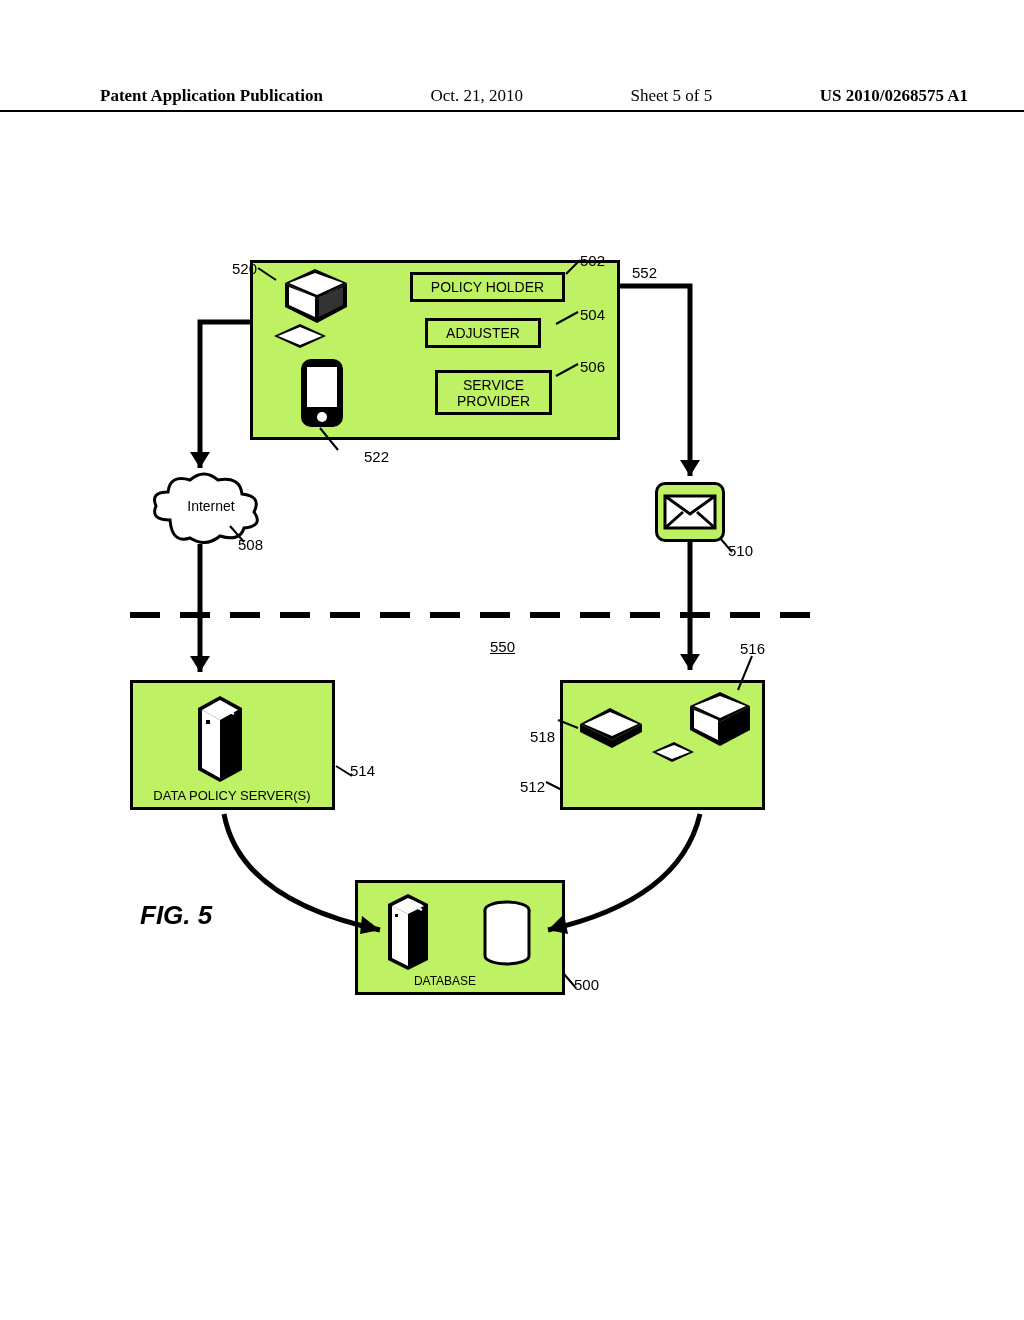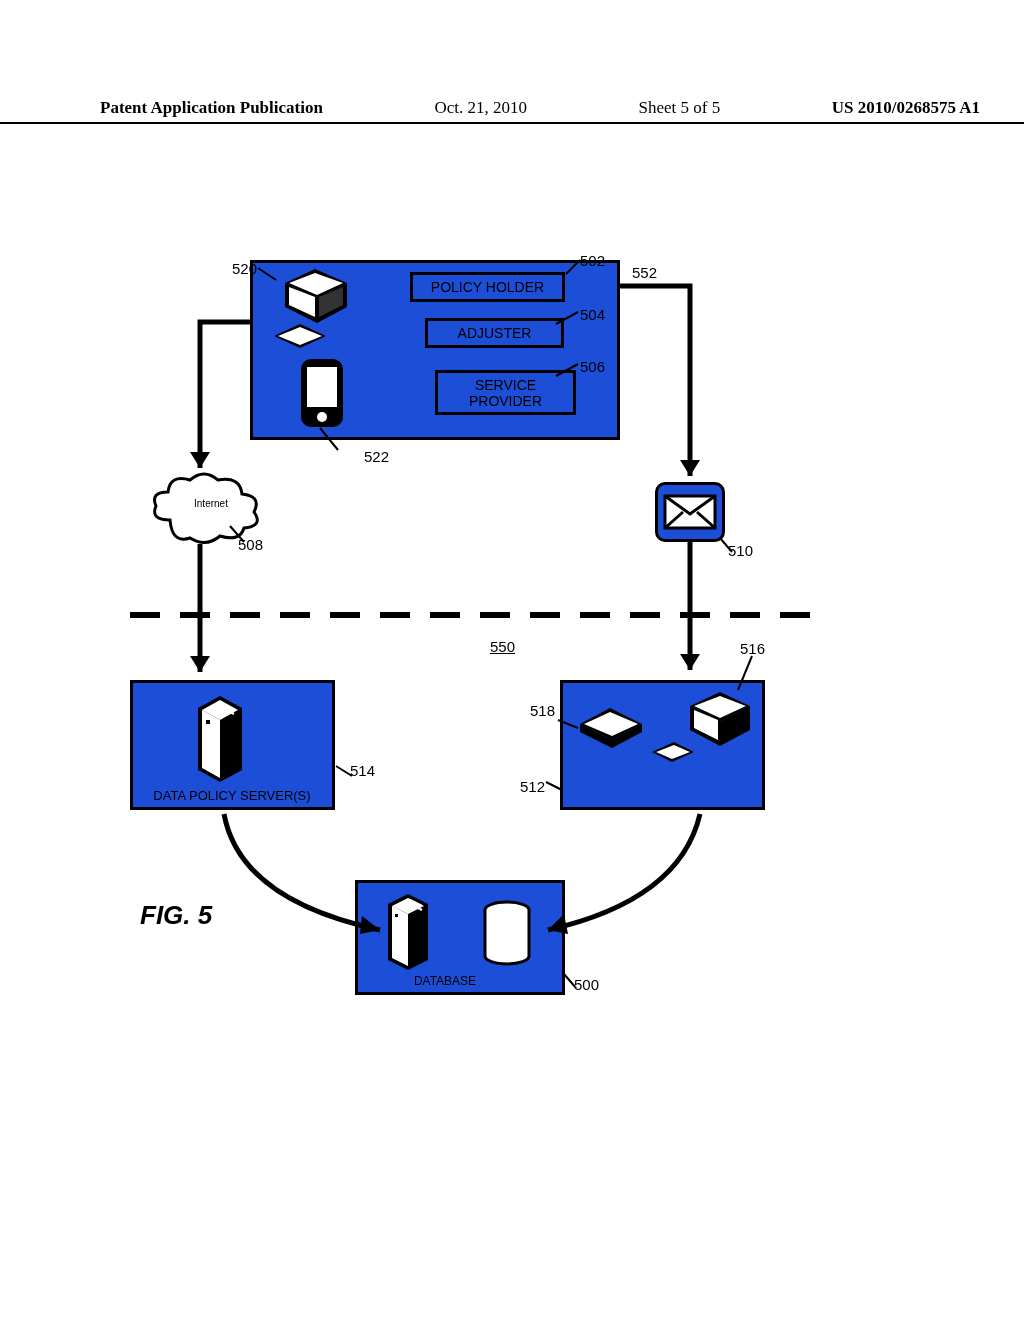--- a/index.html
+++ b/index.html
@@ -9,46 +9,46 @@
     height: 1320px;
     background: #fff;
     position: relative;
   }
   .page {
     position: absolute;
     inset: 0;
   }
   .header {
     position: absolute;
-    top: 98px;
+    top: 86px;
     left: 0;
     right: 0;
     display: flex;
     justify-content: space-between;
-    padding: 0 44px 4px 100px;
+    padding: 0 56px 4px 100px;
     border-bottom: 2px solid #000;
     font-size: 17px;
   }
   .header .pub { font-weight: bold; }
   .header .date { }
   .header .sheet { }
   .header .num { font-weight: bold; }
 
   
   .diagram {
     position: absolute;
     top: 260px;
     left: 180px;
     width: 660px;
     height: 760px;
   }
   .box {
     position: absolute;
     border: 3px solid #000;
-    background: #1d4ed8;
+    background: #bef264;
   }
   .label {
     position: absolute;
     font-family: Arial, Helvetica, sans-serif;
     font-size: 14px;
     text-align: center;
   }
   .refnum {
     position: absolute;
     font-family: Arial, Helvetica, sans-serif;
@@ -99,24 +99,24 @@
 
     <svg class="shape" style="left:115px; top:95px;" width="55" height="78">
       <rect x="6" y="4" rx="10" ry="10" width="42" height="68" fill="#000"></rect>
       <rect x="12" y="12" width="30" height="40" fill="#fff"></rect>
       <circle cx="27" cy="62" r="5" fill="#fff"></circle>
     </svg>
 
     <div class="box" style="left:230px; top:12px; width:155px; height:30px; display:flex; align-items:center; justify-content:center;">
       <span class="label" style="position:static;">POLICY HOLDER</span>
     </div>
-    <div class="box" style="left:245px; top:58px; width:139px; height:30px; display:flex; align-items:center; justify-content:center;">
+    <div class="box" style="left:245px; top:58px; width:116px; height:30px; display:flex; align-items:center; justify-content:center;">
       <span class="label" style="position:static;">ADJUSTER</span>
     </div>
-    <div class="box" style="left:255px; top:110px; width:141px; height:45px; display:flex; align-items:center; justify-content:center;">
+    <div class="box" style="left:255px; top:110px; width:117px; height:45px; display:flex; align-items:center; justify-content:center;">
       <span class="label" style="position:static; white-space:pre-line;">SERVICE
 PROVIDER</span>
     </div>
 
     <span class="refnum" style="left:52px; top:0px;">520</span>
     <svg class="shape" style="left:78px; top:8px;" width="20" height="14">
         <line x1="0" y1="0" x2="18" y2="12" stroke="#000" stroke-width="2"></line>
       </svg>
 
     <span class="refnum" style="left:140px; top:188px;margin-left:44px;">522</span>
@@ -137,21 +137,21 @@
     <span class="refnum" style="left:400px; top:98px;">506</span>
     <svg class="shape" style="left:376px; top:104px;" width="24" height="14">
         <line x1="0" y1="12" x2="22" y2="0" stroke="#000" stroke-width="2"></line>
       </svg>
 
     <span class="refnum" style="left:452px; top:4px;">552</span>
 
     <svg class="shape" style="left:-30px; top:210px;" width="120" height="80">
       <path d="M20 50 Q0 50 6 36 Q0 22 18 22 Q20 4 40 10 Q54 -2 68 10 Q90 6 92 24 Q112 26 104 42 Q114 56 94 58 Q90 72 70 66 Q56 78 40 68 Q22 74 20 50 Z" fill="#fff" stroke="#000" stroke-width="3"></path>
     </svg>
-    <span class="label" style="left:-4px; top:238px; width:70px; font-size:10px;">Internet</span>
+    <span class="label" style="left:-4px; top:238px; width:70px; font-size:14px;">Internet</span>
     <span class="refnum" style="left:58px; top:276px;">508</span>
     <svg class="shape" style="left:50px; top:266px;" width="18" height="18">
         <line x1="0" y1="0" x2="14" y2="16" stroke="#000" stroke-width="2"></line>
       </svg>
 
     <div class="box" style="left:475px; top:222px; width:70px; height:60px; border-radius:10px;">
     </div>
     <svg class="shape" style="left:483px; top:234px;" width="54" height="36">
       <rect x="2" y="2" width="50" height="32" fill="#fff" stroke="#000" stroke-width="3"></rect>
       <polyline points="2,2 27,20 52,2" fill="none" stroke="#000" stroke-width="3"></polyline>
@@ -225,21 +225,21 @@
     <svg class="shape" style="left:468px; top:480px;" width="50" height="24">
       <polygon points="4,12 26,2 46,12 24,22" fill="#000"></polygon>
       <polygon points="8,12 26,5 42,12 24,19" fill="#fff"></polygon>
     </svg>
 
     <span class="refnum" style="left:560px; top:380px;">516</span>
     <svg class="shape" style="left:558px; top:396px;" width="20" height="36">
         <line x1="14" y1="0" x2="0" y2="34" stroke="#000" stroke-width="2"></line>
       </svg>
 
-    <span class="refnum" style="left:350px; top:442px;">518</span>
+    <span class="refnum" style="left:350px; top:468px;">518</span>
     <svg class="shape" style="left:378px; top:460px;" width="22" height="12">
         <line x1="0" y1="0" x2="20" y2="8" stroke="#000" stroke-width="2"></line>
       </svg>
 
     <span class="refnum" style="left:340px; top:518px;">512</span>
     <svg class="shape" style="left:366px; top:522px;" width="18" height="12">
         <line x1="0" y1="0" x2="16" y2="8" stroke="#000" stroke-width="2"></line>
       </svg>
 
     <div class="box" style="left:175px; top:620px; width:210px; height:115px;">

